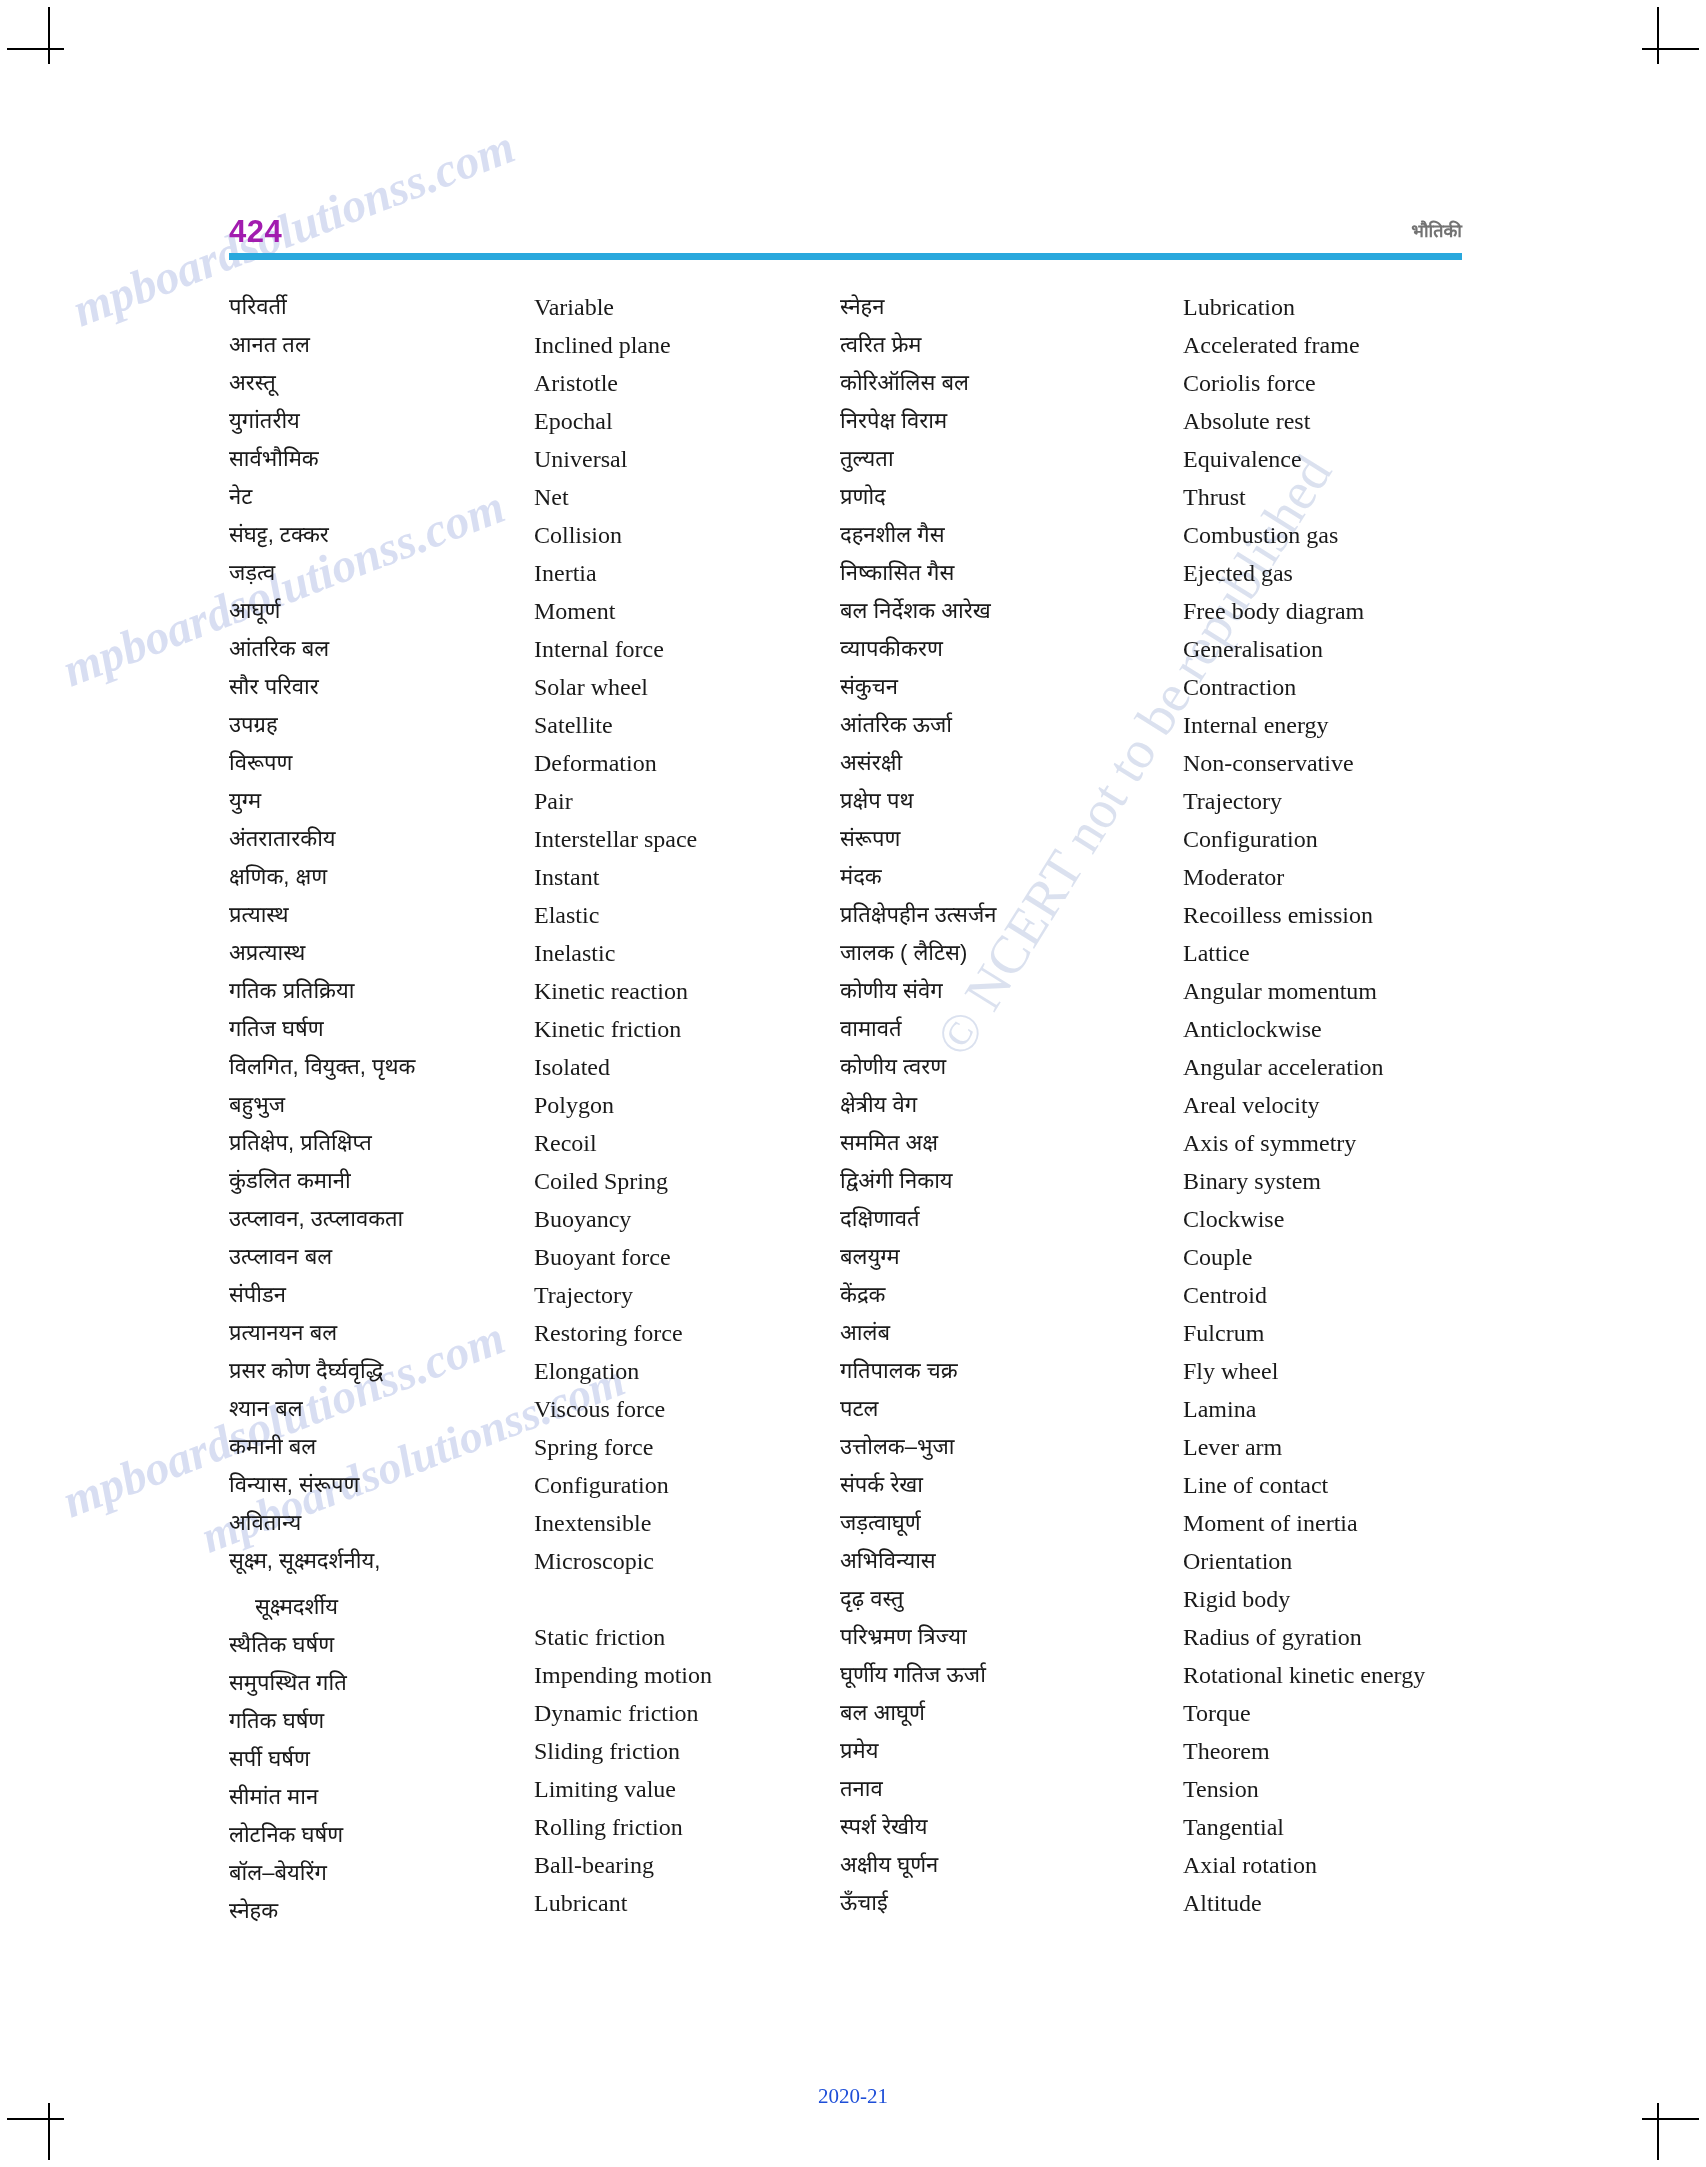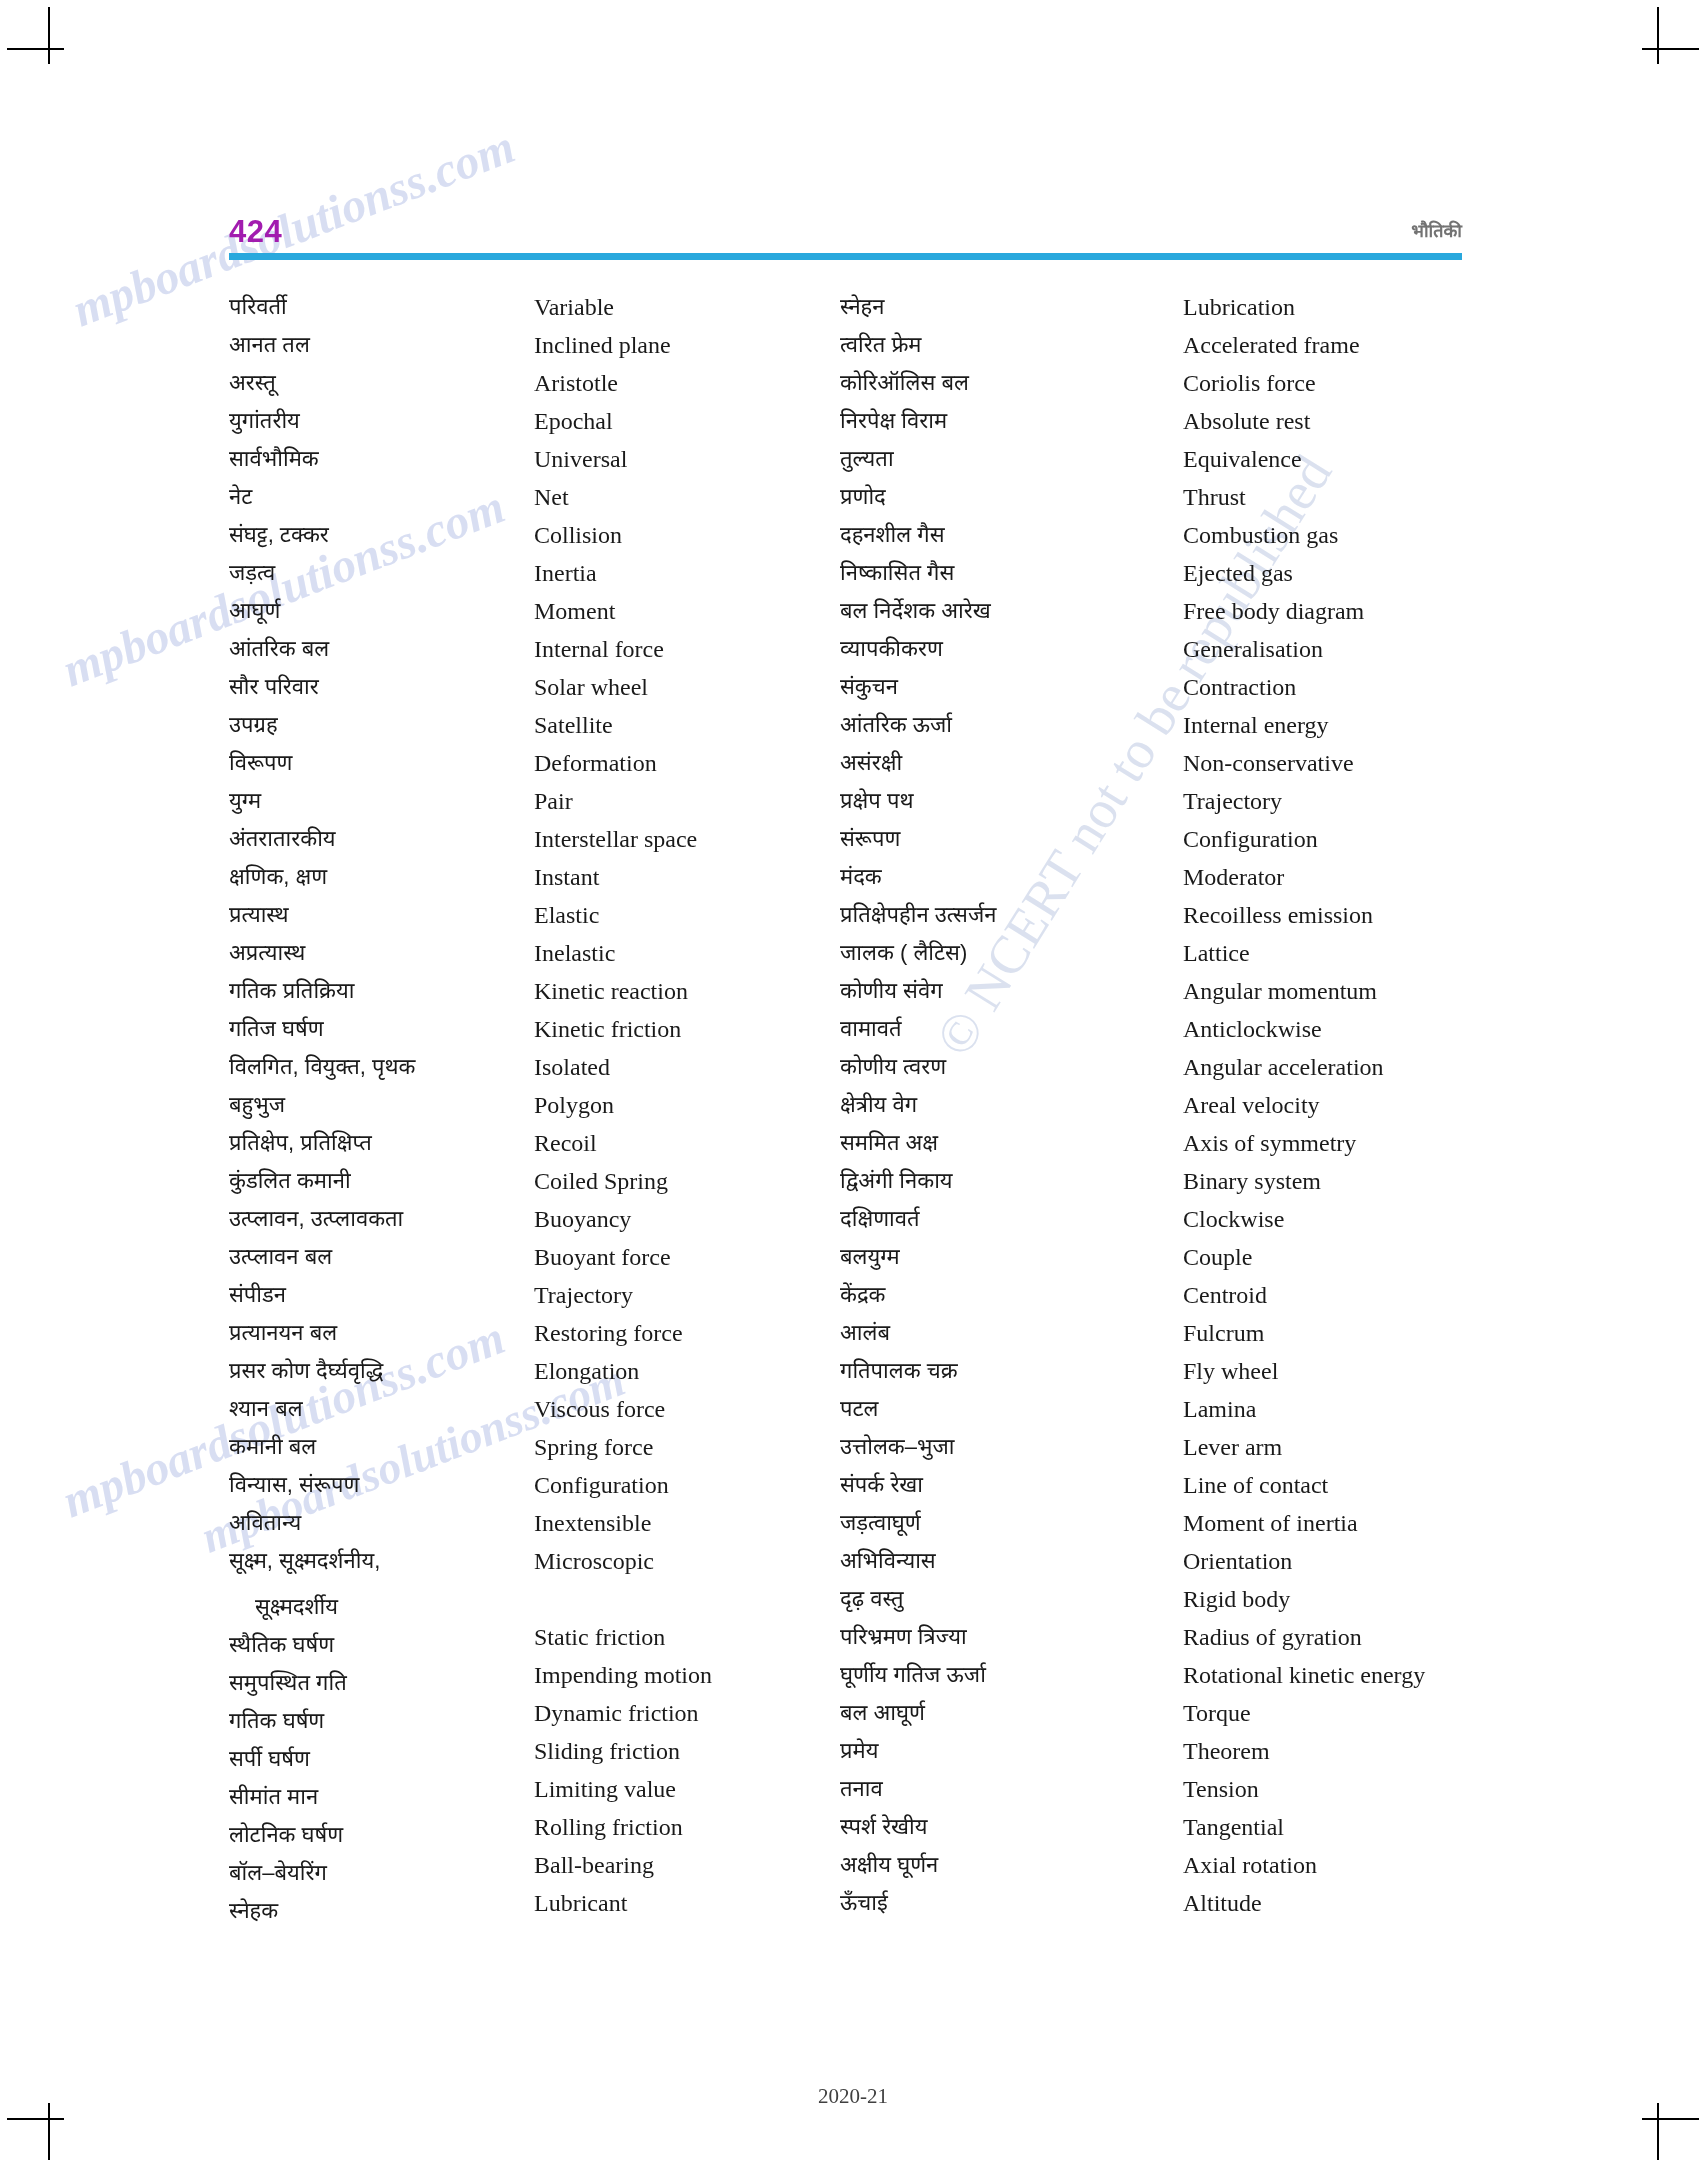--- a/index.html
+++ b/index.html
@@ -115,21 +115,21 @@
 
   
   .footer {
     position: absolute;
     left: 0;
     top: 2084px;
     width: 1706px;
     text-align: center;
     font-family: "Liberation Serif", serif;
     font-size: 21px;
-    color: #404040;
+    color: #1d4ed8;
   }
 
   
   .wm {
     position: absolute;
     font-family: "Liberation Serif", serif;
     color: #b9c4e8;
     opacity: 0.55;
     font-size: 48px;
     font-style: italic;

